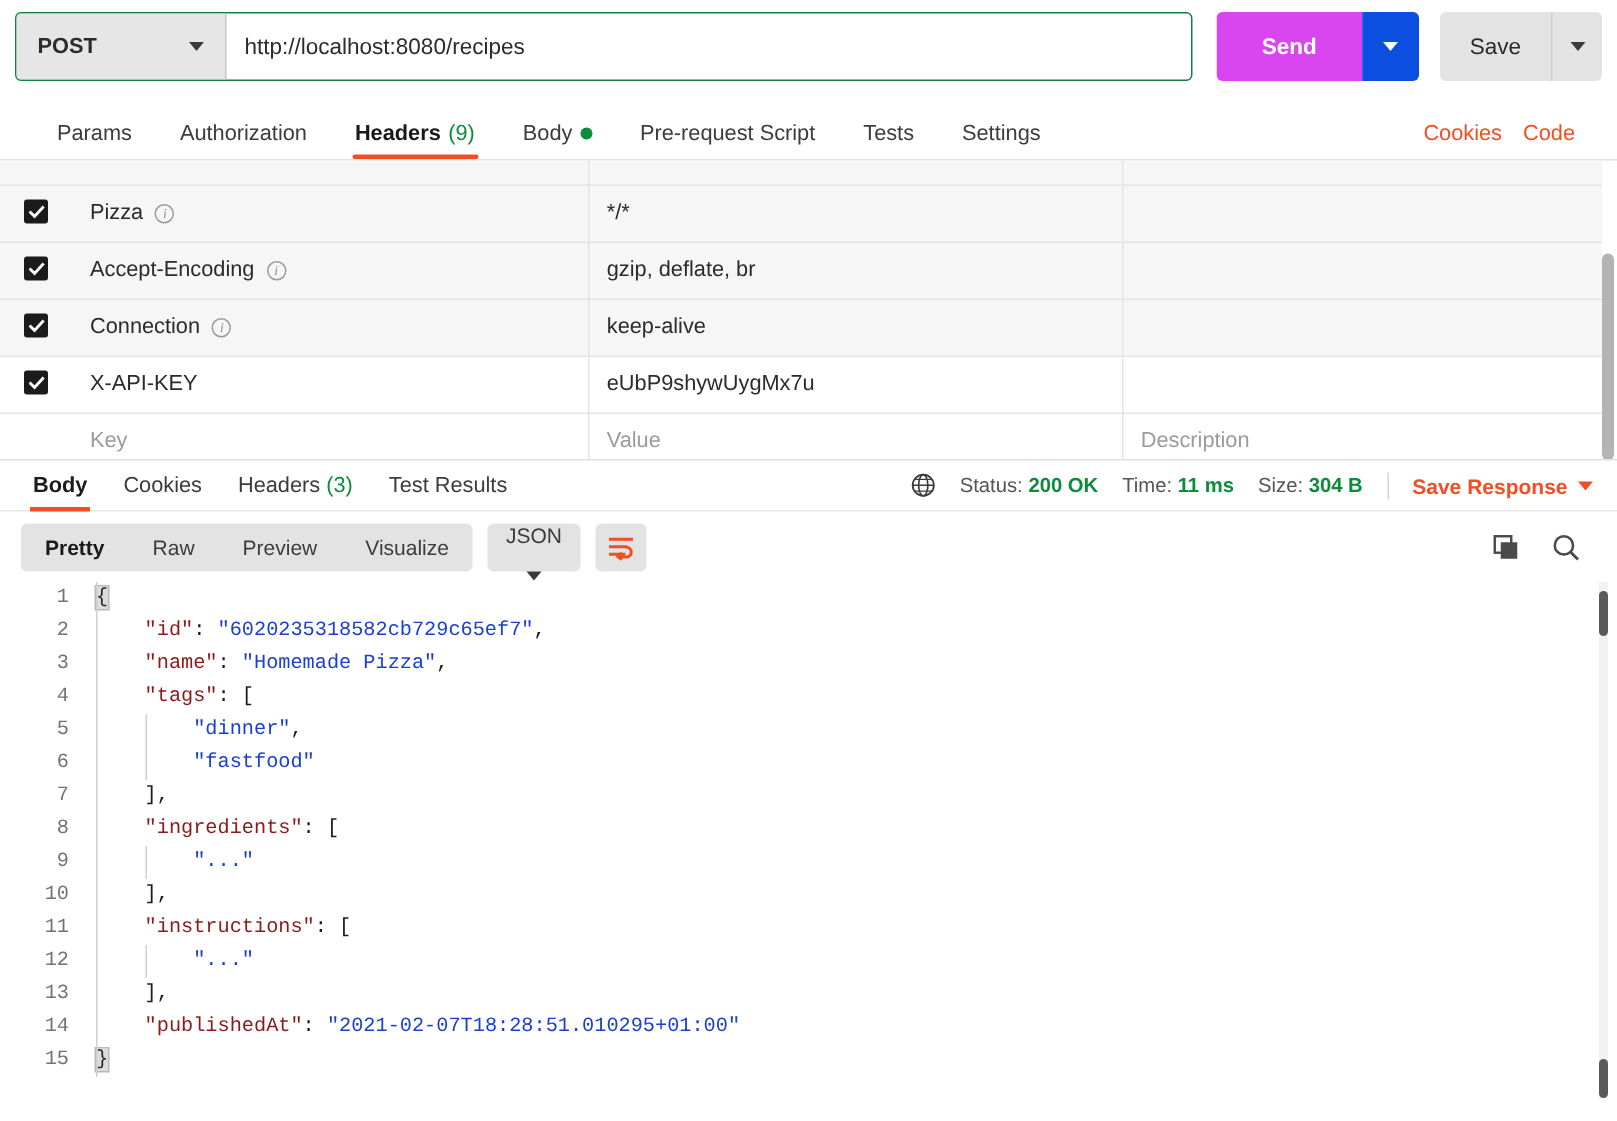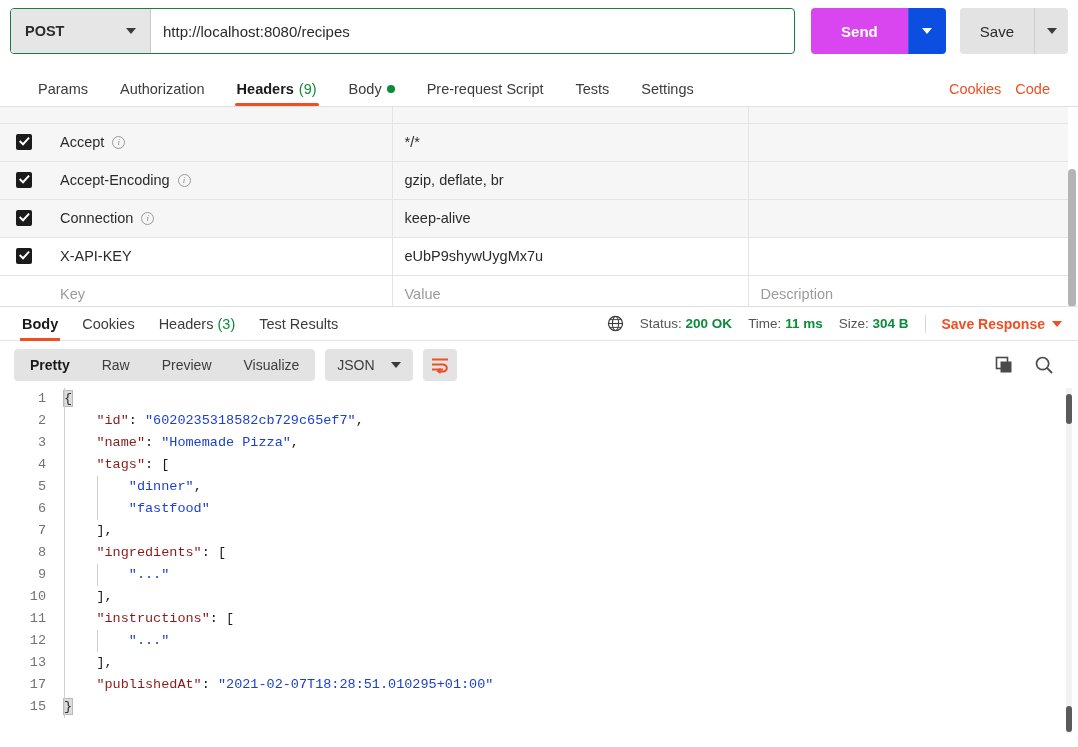--- a/index.html
+++ b/index.html
@@ -318,20 +318,21 @@
     display: flex;
     align-items: center;
     background: #e3e3e3;
     border-radius: 4px;
     height: 32px;
     padding: 0 12px;
     gap: 16px;
     font-size: 14px;
     color: #3d3d3d;
     cursor: pointer;
+    flex-direction: column;
   }
   .wrap-btn {
     background: #e3e3e3;
     border-radius: 4px;
     width: 34px; height: 32px;
     display: flex;
     align-items: center;
     justify-content: center;
     cursor: pointer;
   }
@@ -464,21 +465,21 @@
           <td class="desc-col"></td>
         </tr>
         <tr class="auto">
           <td class="cb-col"><span class="chk">
               <svg width="11" height="11" viewBox="0 0 12 12">
                 <path d="M1.5 6.2 L4.4 9 L10.3 2.6" fill="none" stroke="#fff" stroke-width="2.1" stroke-linecap="square"></path>
               </svg>
             </span></td>
           <td class="key-col">
             <div class="keycell">
-              <span>Accept</span>
+              <span>Pizza</span>
               <span class="info-ico">i</span>
             </div>
           </td>
           <td class="val-col"><span>*/*</span></td>
           <td class="desc-col"></td>
         </tr>
         <tr class="auto">
           <td class="cb-col"><span class="chk">
               <svg width="11" height="11" viewBox="0 0 12 12">
                 <path d="M1.5 6.2 L4.4 9 L10.3 2.6" fill="none" stroke="#fff" stroke-width="2.1" stroke-linecap="square"></path>
@@ -617,21 +618,21 @@
         <div class="ln">4</div>
         <div class="ln">5</div>
         <div class="ln">6</div>
         <div class="ln">7</div>
         <div class="ln">8</div>
         <div class="ln">9</div>
         <div class="ln">10</div>
         <div class="ln">11</div>
         <div class="ln">12</div>
         <div class="ln">13</div>
-        <div class="ln">17</div>
+        <div class="ln">14</div>
         <div class="ln">15</div>
       </div>
     <div class="lines" id="lines-host"><div class="ln"><span class="brace-hl">{</span></div><div class="ln">&nbsp;&nbsp;&nbsp;&nbsp;<span class="k">"id"</span><span class="p">: </span><span class="s">"6020235318582cb729c65ef7"</span><span class="p">,</span></div><div class="ln">&nbsp;&nbsp;&nbsp;&nbsp;<span class="k">"name"</span><span class="p">: </span><span class="s">"Homemade Pizza"</span><span class="p">,</span></div><div class="ln">&nbsp;&nbsp;&nbsp;&nbsp;<span class="k">"tags"</span><span class="p">: [</span></div><div class="ln">&nbsp;&nbsp;&nbsp;&nbsp;&nbsp;&nbsp;&nbsp;&nbsp;<span class="s">"dinner"</span><span class="p">,</span></div><div class="ln">&nbsp;&nbsp;&nbsp;&nbsp;&nbsp;&nbsp;&nbsp;&nbsp;<span class="s">"fastfood"</span></div><div class="ln">&nbsp;&nbsp;&nbsp;&nbsp;<span class="p">],</span></div><div class="ln">&nbsp;&nbsp;&nbsp;&nbsp;<span class="k">"ingredients"</span><span class="p">: [</span></div><div class="ln">&nbsp;&nbsp;&nbsp;&nbsp;&nbsp;&nbsp;&nbsp;&nbsp;<span class="s">"..."</span></div><div class="ln">&nbsp;&nbsp;&nbsp;&nbsp;<span class="p">],</span></div><div class="ln">&nbsp;&nbsp;&nbsp;&nbsp;<span class="k">"instructions"</span><span class="p">: [</span></div><div class="ln">&nbsp;&nbsp;&nbsp;&nbsp;&nbsp;&nbsp;&nbsp;&nbsp;<span class="s">"..."</span></div><div class="ln">&nbsp;&nbsp;&nbsp;&nbsp;<span class="p">],</span></div><div class="ln">&nbsp;&nbsp;&nbsp;&nbsp;<span class="k">"publishedAt"</span><span class="p">: </span><span class="s">"2021-02-07T18:28:51.010295+01:00"</span></div><div class="ln"><span class="brace-hl">}</span></div><div class="indent-guide" style="left: 6px; top: 0px; height: 330px;"></div><div class="indent-guide" style="left: 39px; top: 88px; height: 44px;"></div><div class="indent-guide" style="left: 39px; top: 176px; height: 22px;"></div><div class="indent-guide" style="left: 39px; top: 242px; height: 22px;"></div></div>
   </div>
   <div class="code-scroll">
     <div class="thumb" style="top:6px;height:30px;"></div>
     <div class="thumb" style="top:318px;height:26px;"></div>
   </div>
 </div>
 

